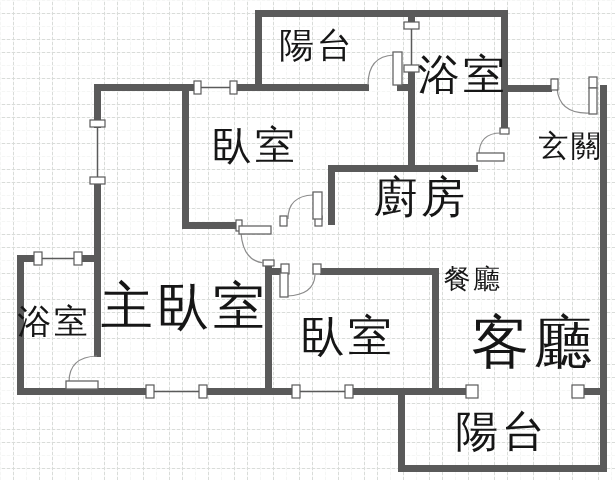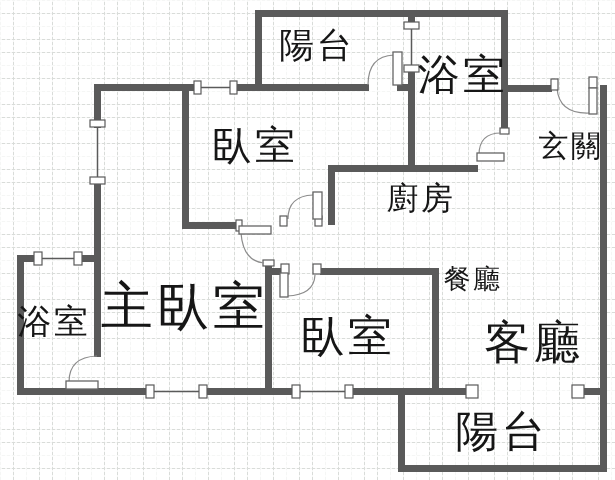--- a/index.html
+++ b/index.html
@@ -132,20 +132,20 @@
 
       <path class="arc" d="M69,382 Q69,357 97,356"></path>
       <rect class="leaf" x="66" y="381" width="32" height="8"></rect>
     </g>
   </svg>
 
   <div class="room-label" style="left: 317px; top: 45px; font-size: 35px;">陽台</div>
   <div class="room-label" style="left: 463px; top: 75px; font-size: 42px;">浴室</div>
   <div class="room-label" style="left: 571px; top: 146px; font-size: 30px;">玄關</div>
   <div class="room-label" style="left: 255px; top: 146px; font-size: 40px;">臥室</div>
-  <div class="room-label" style="left: 421px; top: 198px; font-size: 32px;">廚房</div>
+  <div class="room-label" style="left: 421px; top: 198px; font-size: 44px;">廚房</div>
   <div class="room-label" style="left: 473px; top: 279px; font-size: 27px;">餐廳</div>
   <div class="room-label" style="left: 185px; top: 307px; font-size: 52px;">主臥室</div>
   <div class="room-label" style="left: 348px; top: 337px; font-size: 44px;">臥室</div>
-  <div class="room-label" style="left: 534px; top: 343px; font-size: 46px;">客廳</div>
+  <div class="room-label" style="left: 534px; top: 343px; font-size: 58px;">客廳</div>
   <div class="room-label" style="left: 54px; top: 322px; font-size: 34px;">浴室</div>
   <div class="room-label" style="left: 502px; top: 431px; font-size: 43px;">陽台</div>
 </div>
 
 </body></html>

